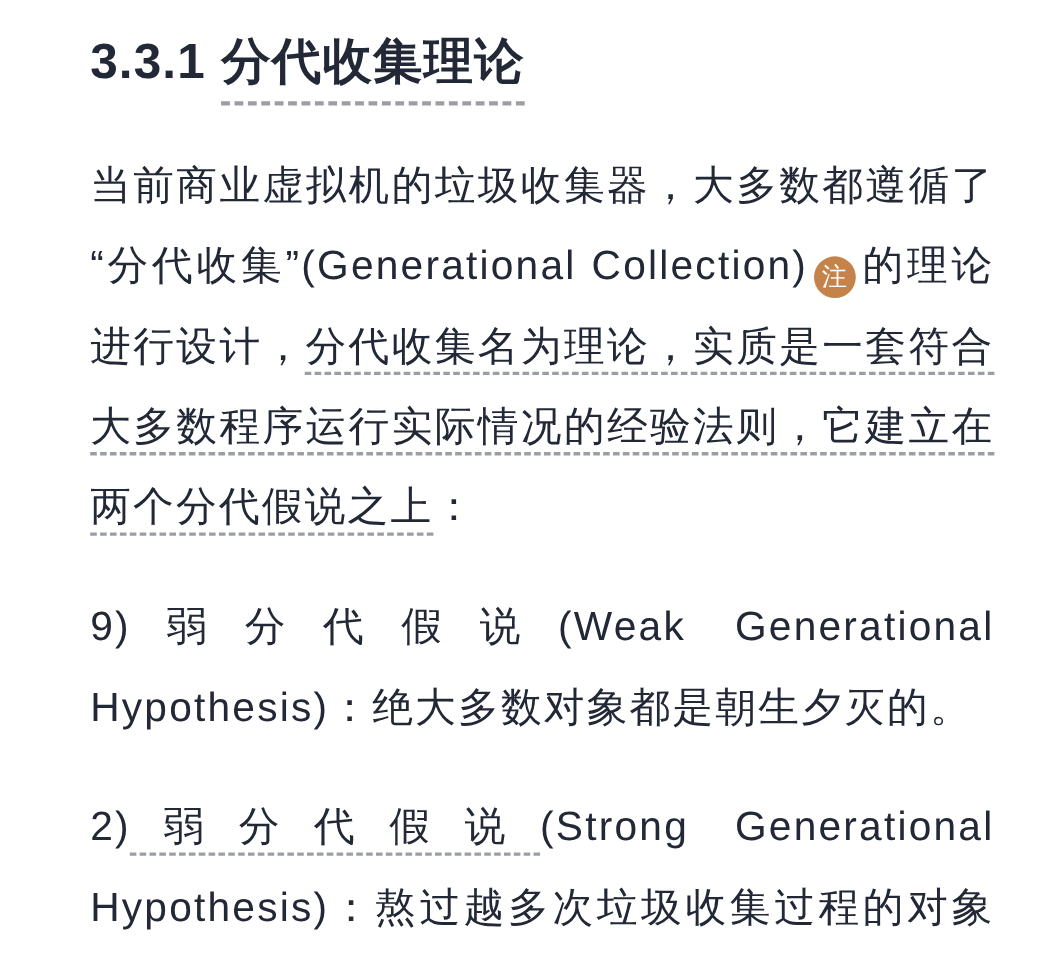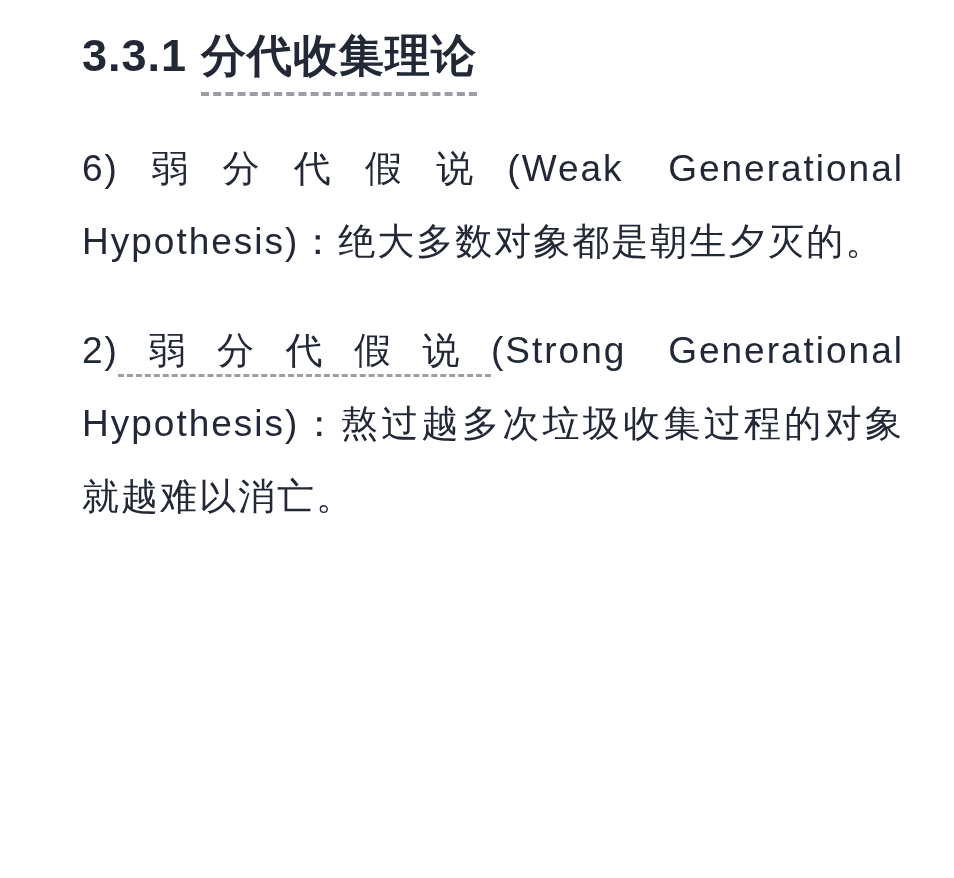--- a/index.html
+++ b/index.html
@@ -70,16 +70,17 @@
   }
 </style>
 </head>
 <body>
 
 <main class="page">
   <h1 class="heading">
     <span class="section-number">3.3.1</span><span class="title-underline">分代收集理论</span>
   </h1>
   <div id="paragraphs">
-      <p class="para"><span>6)弱分代假说(Weak Generational Hypothesis)：绝大多数对象都是朝生夕灭的。</span></p>
+      <p class="para"><span>当前商业虚拟机的垃圾收集器，大多数都遵循了“分代收集”(Generational Collection)</span><span class="note-badge">注</span><span>的理论进行设计，</span><span class="dashed-underline">分代收集名为理论，实质是一套符合大多数程序运行实际情况的经验法则，它建立在两个分代假说之上</span><span>：</span></p>
+      <p class="para"><span>9)弱分代假说(Weak Generational Hypothesis)：绝大多数对象都是朝生夕灭的。</span></p>
       <p class="para"><span>2)</span><span class="dashed-underline">弱分代假说</span><span>(Strong Generational Hypothesis)：熬过越多次垃圾收集过程的对象就越难以消亡。</span></p>
     </div>
 </main>
 
 </body></html>

